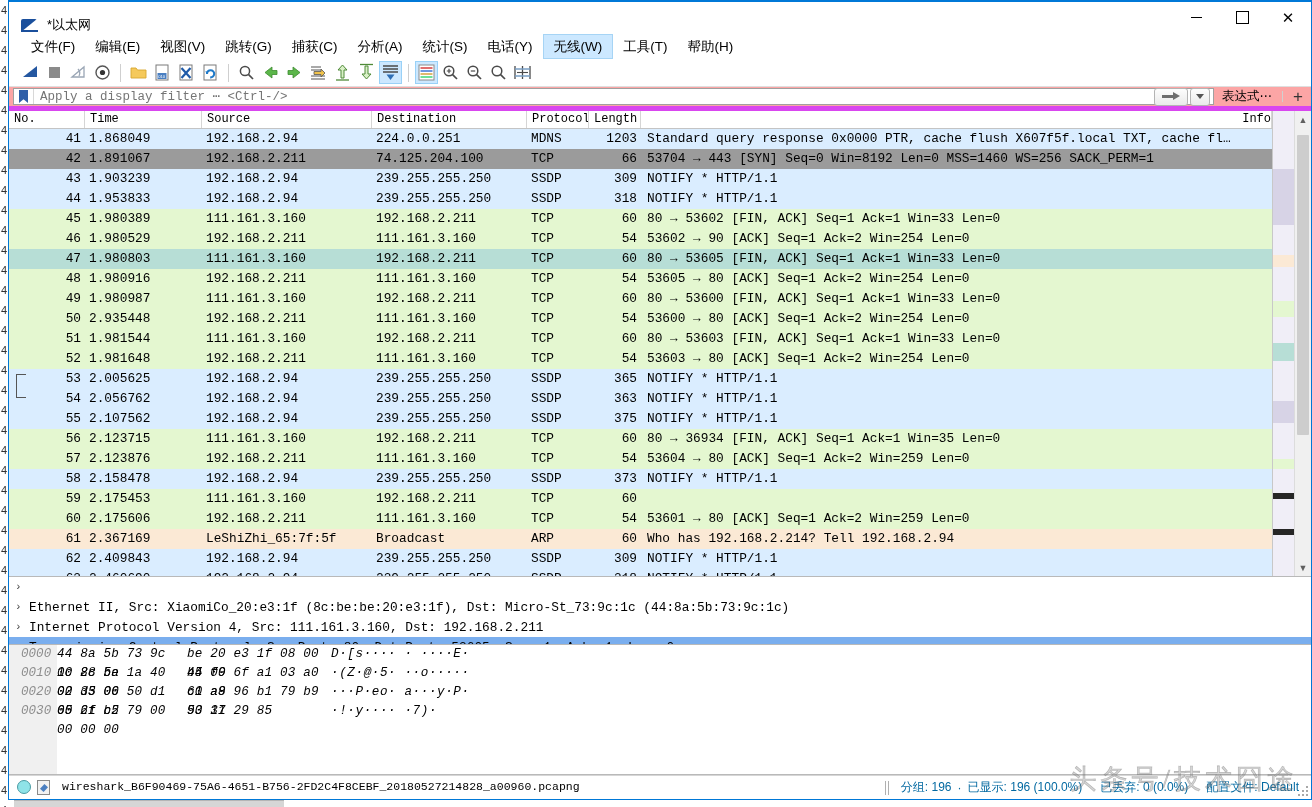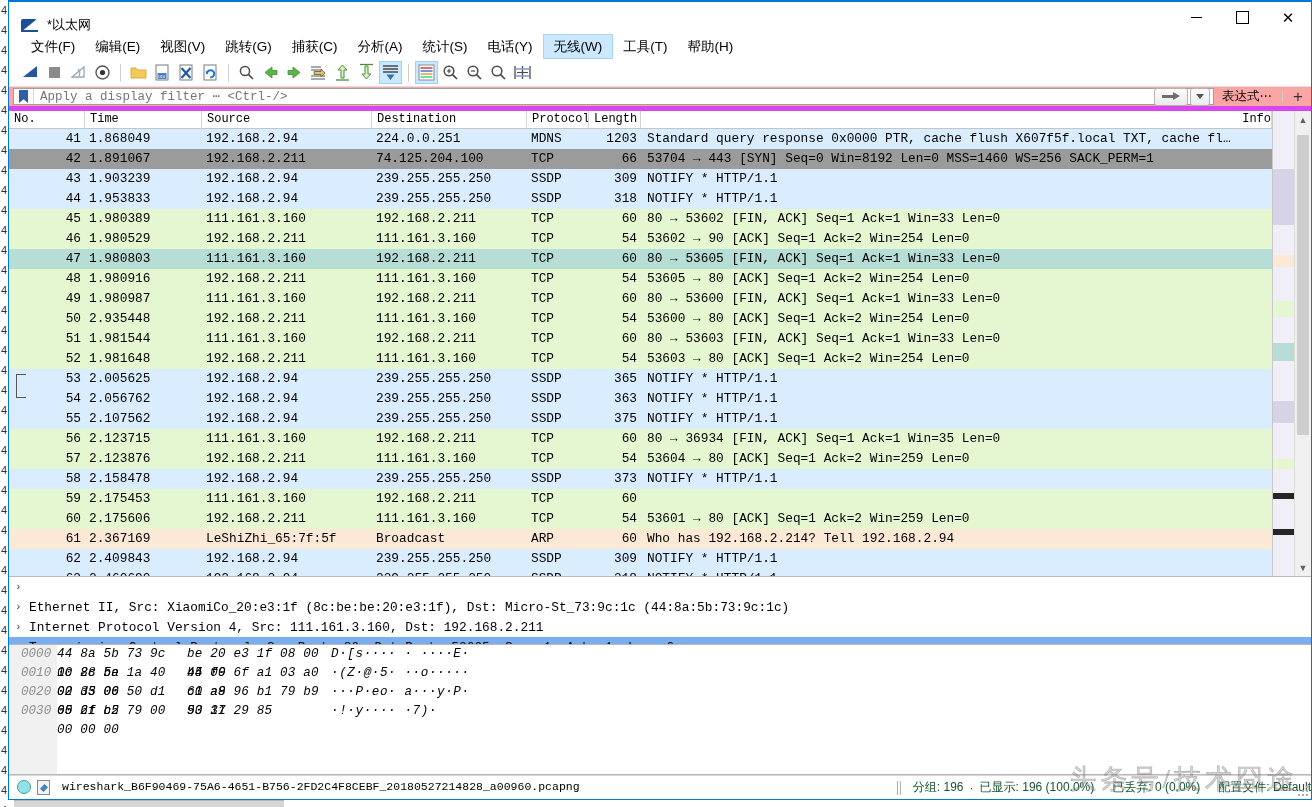--- a/index.html
+++ b/index.html
@@ -426,25 +426,26 @@
   }
   .sb-spacer { flex: 1; }
   .sb-grip {
     width: 10px; height: 14px;
     display: flex; gap: 2px;
     margin-right: 6px;
   }
   .sb-grip i { width: 1px; height: 100%; background: #b0b0b0; display:block;}
   .sb-stats {
     font-size: 12px;
-    color: #14532d;
+    color: #0369a1;
     white-space: nowrap;
     display: flex;
     align-items: center;
     gap: 18px;
+    padding-right: 12px;
   }
   .sb-dots {
     position: absolute;
     right: 3px; bottom: 3px;
     width: 11px; height: 11px;
   }
   .sb-dots i {
     position: absolute;
     width: 2px; height: 2px; background: #a8a8a8;
   }

